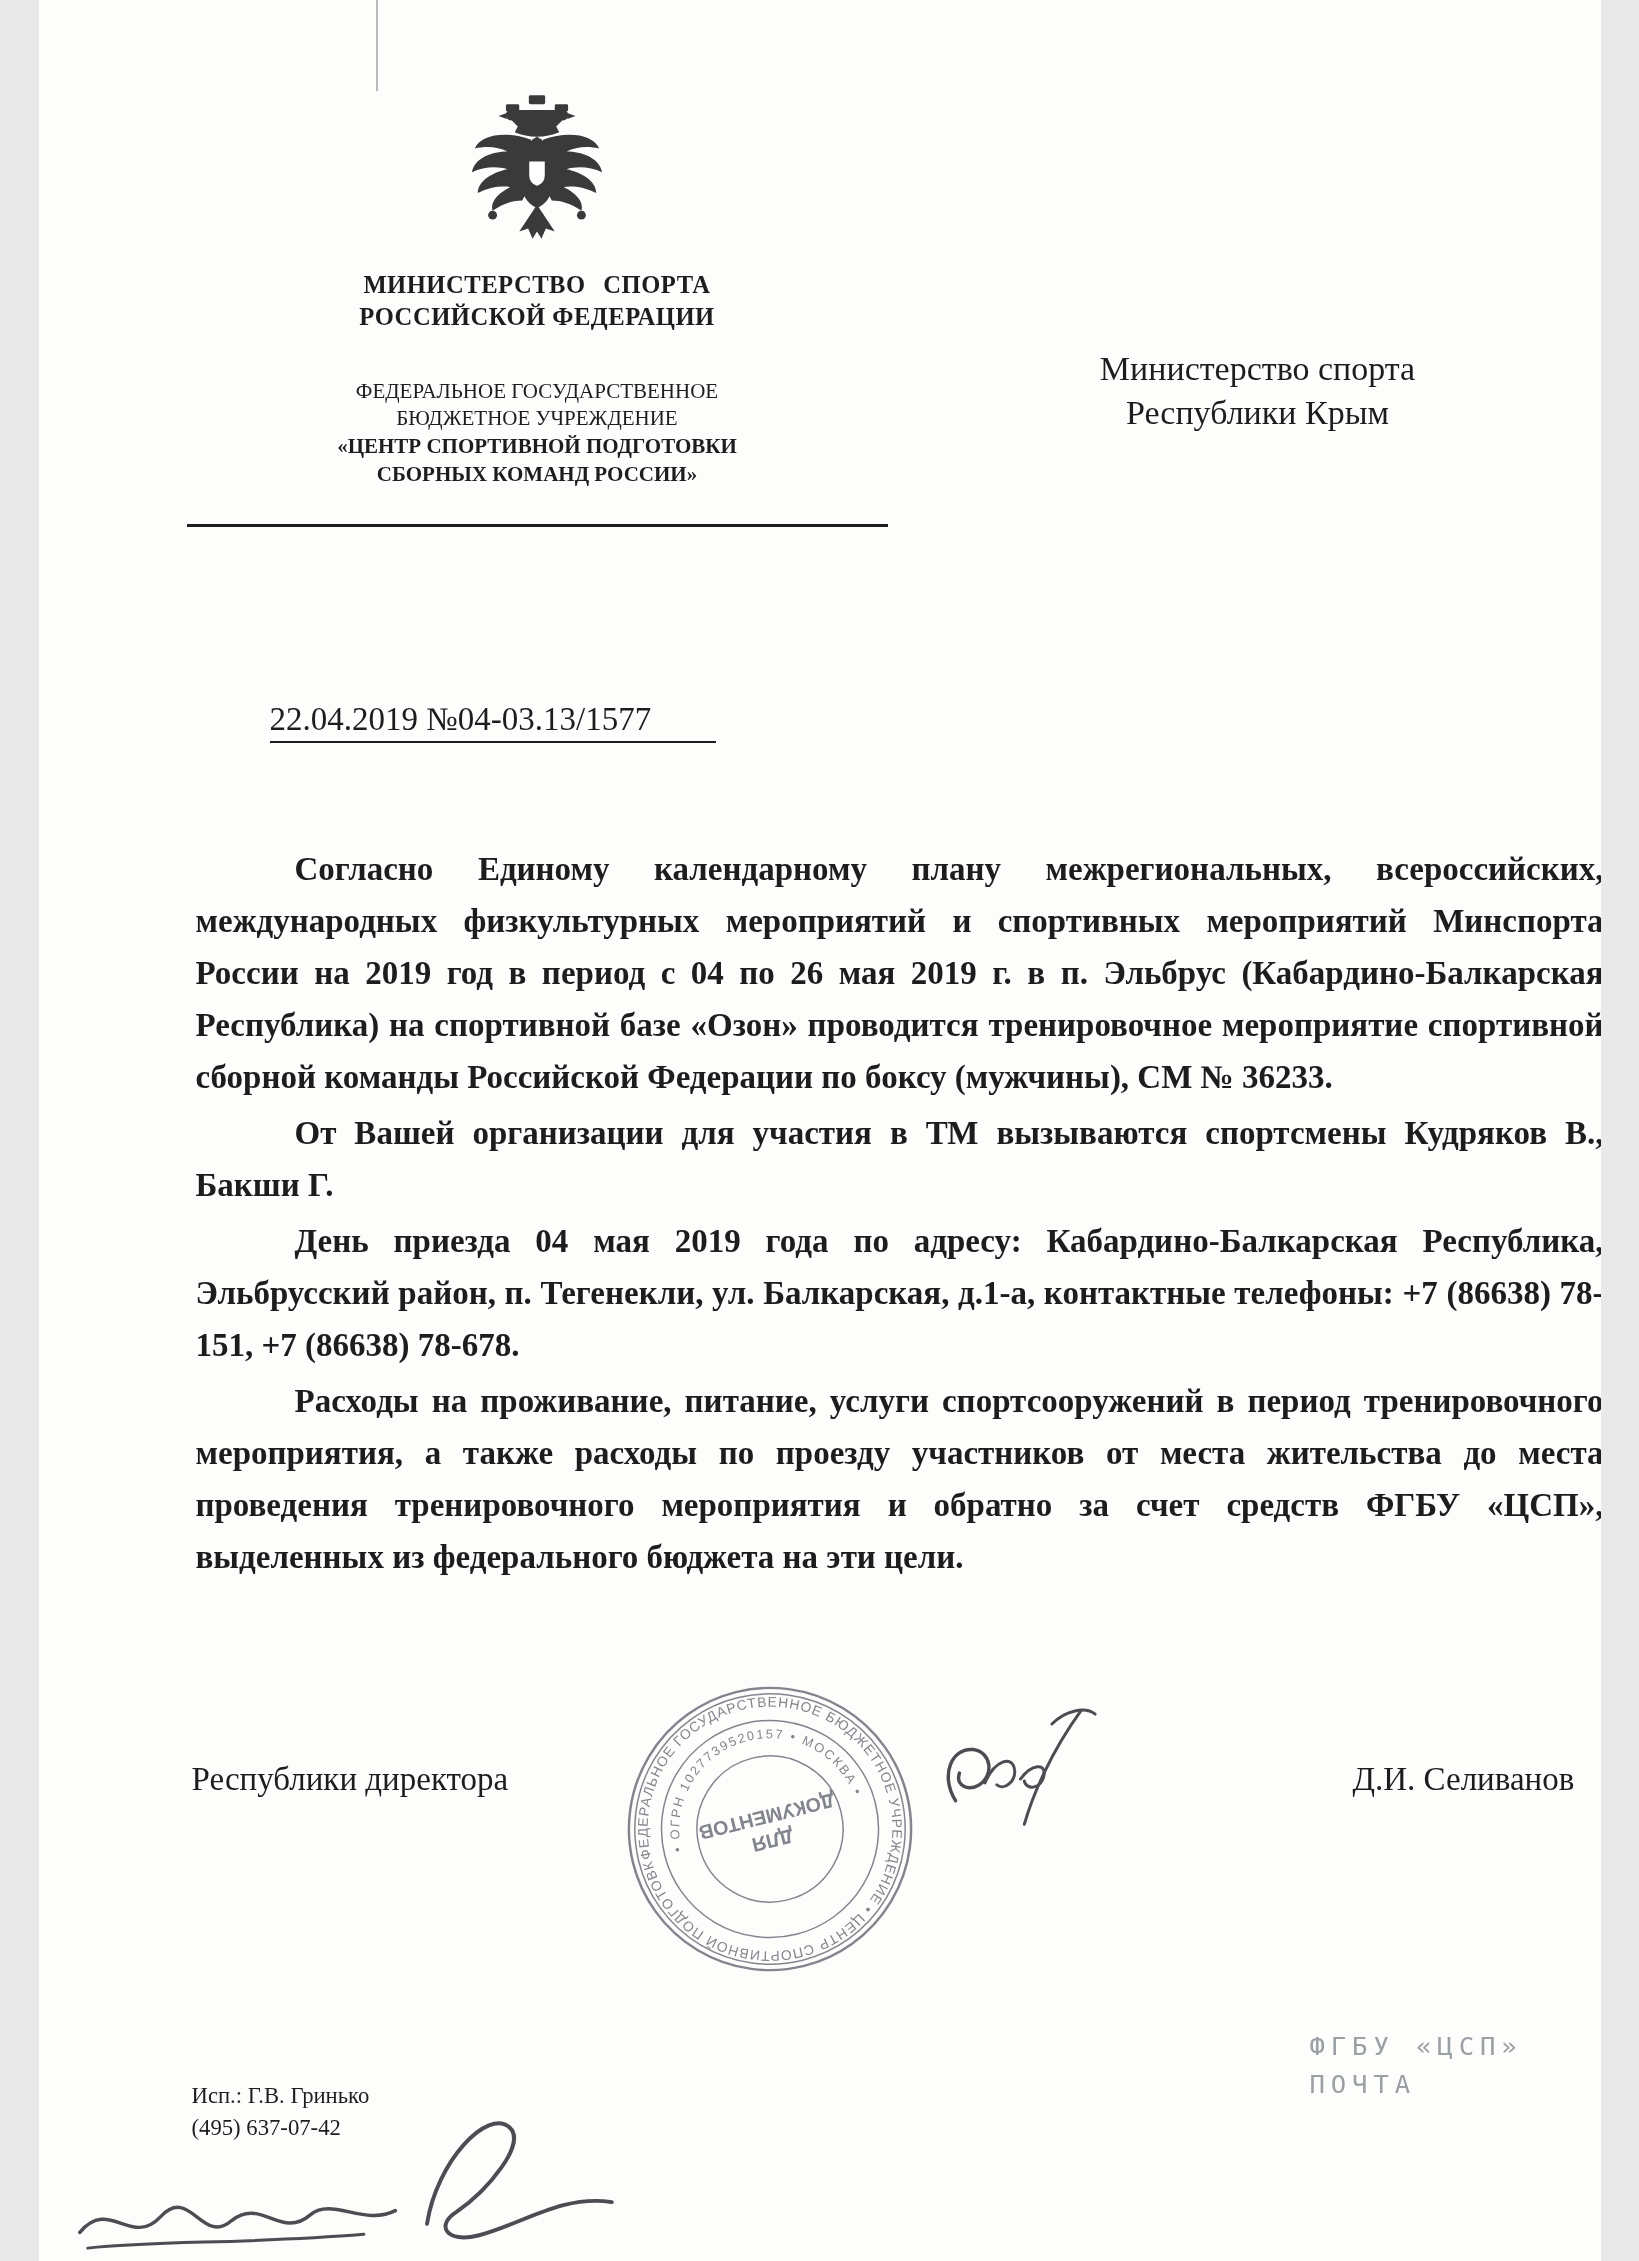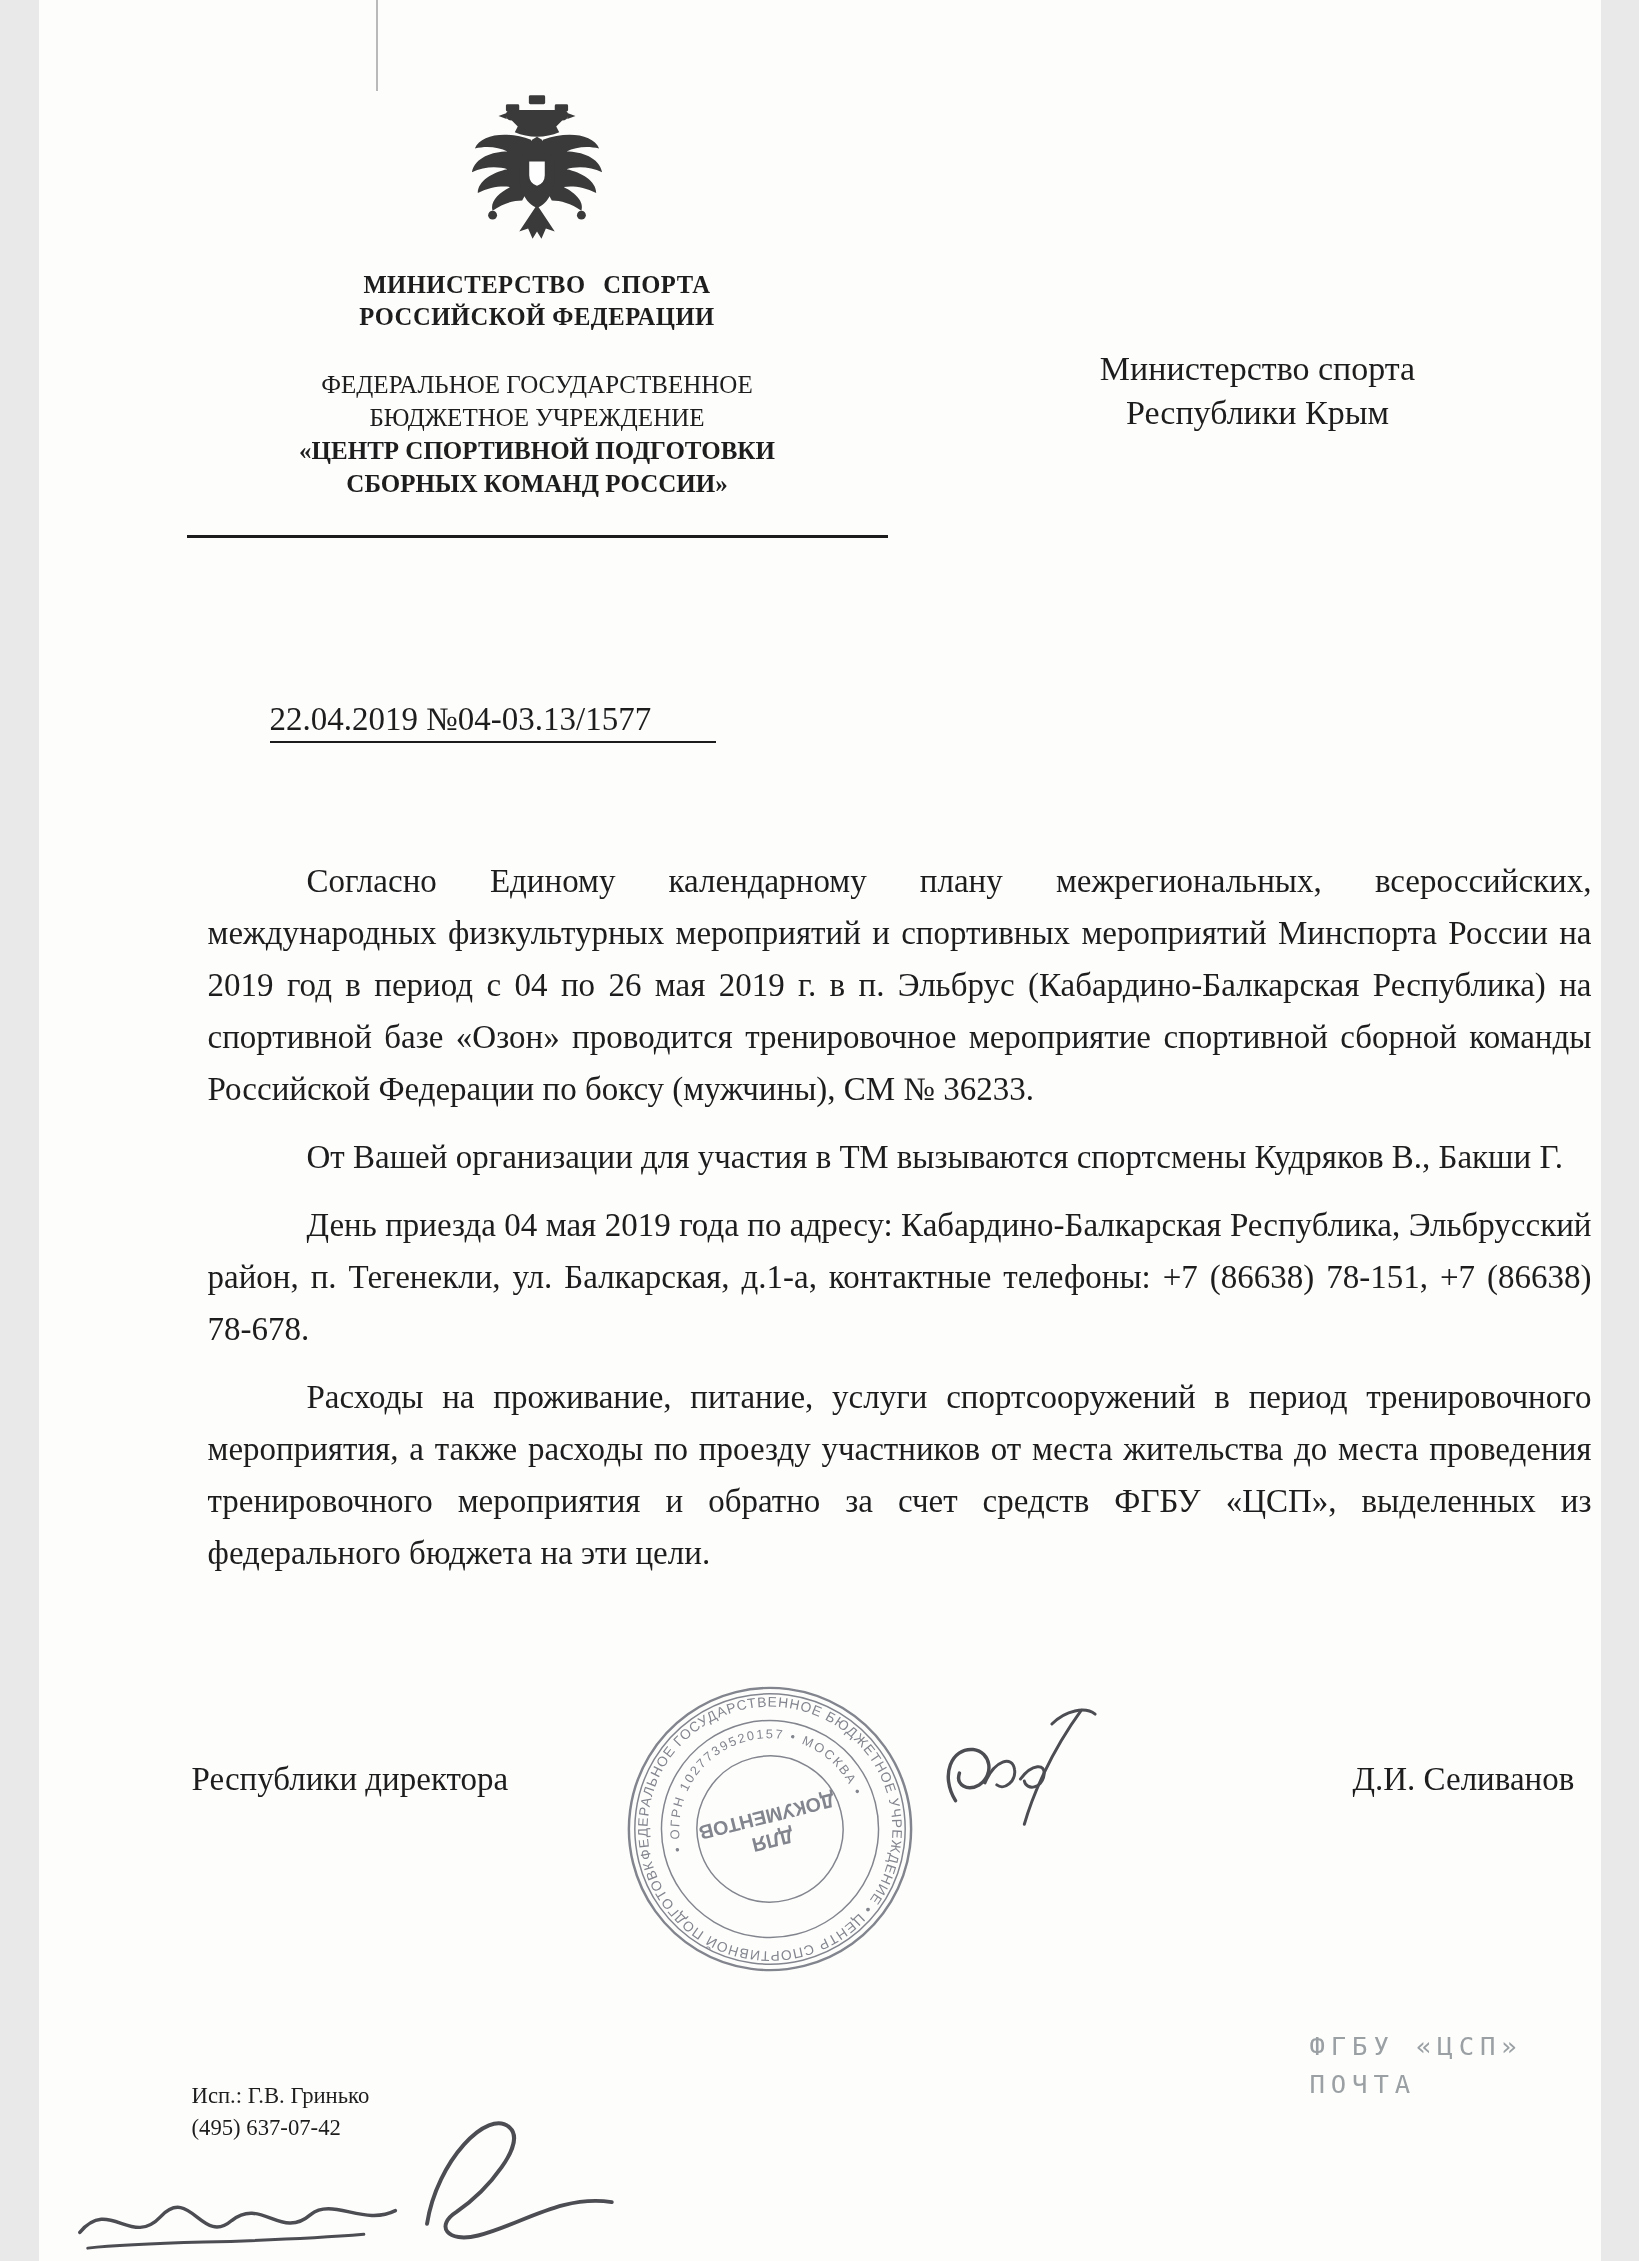--- a/index.html
+++ b/index.html
@@ -13,35 +13,35 @@
     color:#1d1d1d;
   }
   
   .scan-artifact{position:absolute;left:337px;top:0;width:2px;height:91px;background:#b9b9b9;}
 
   
   .letterhead{position:absolute;left:148px;top:95px;width:701px;text-align:center;}
   .emblem{display:inline-block;}
   .ministry{margin-top:13.8px;font-weight:bold;font-size:24.6px;line-height:1.3;letter-spacing:0.5px;}
   .ministry .l1{word-spacing:.45em;}
-  .orgname{margin-top:35px;font-size:25px;line-height:1.32;}
+  .orgname{margin-top:45px;font-size:21px;line-height:1.32;}
   .orgname .bold{font-weight:bold;}
   .contacts{margin-top:39px;font-size:22.7px;line-height:1.4;}
   .lh-rule{margin-top:35px;border-top:3px solid #1c1c1c;height:0;}
 
   
   .recipient{position:absolute;left:1015px;top:347px;width:408px;text-align:center;font-size:34px;line-height:1.3;}
 
   
   .reference{position:absolute;left:231px;top:701px;font-size:33px;}
   .reference .u{border-bottom:2px solid #1c1c1c;padding-right:65px;padding-bottom:3.9px;}
 
   
   .body-text{position:absolute;left:153px;top:839px;width:1416px;font-size:33px;line-height:52px;text-align:justify;}
-  .body-text p{margin:16px;text-indent:99px;}
+  .body-text p{margin:4px;text-indent:99px;font-weight:bold;}
 
   
   .sig-title{position:absolute;left:153px;top:1761px;font-size:33px;}
   .sig-name{position:absolute;left:1314px;top:1761px;font-size:33px;text-align:right;}
 
   
   .stamp{position:absolute;left:583px;top:1681px;width:296px;height:296px;opacity:.88;}
   .stamp text{font-family:"Liberation Sans", sans-serif;fill:#72757f;}
 
   

